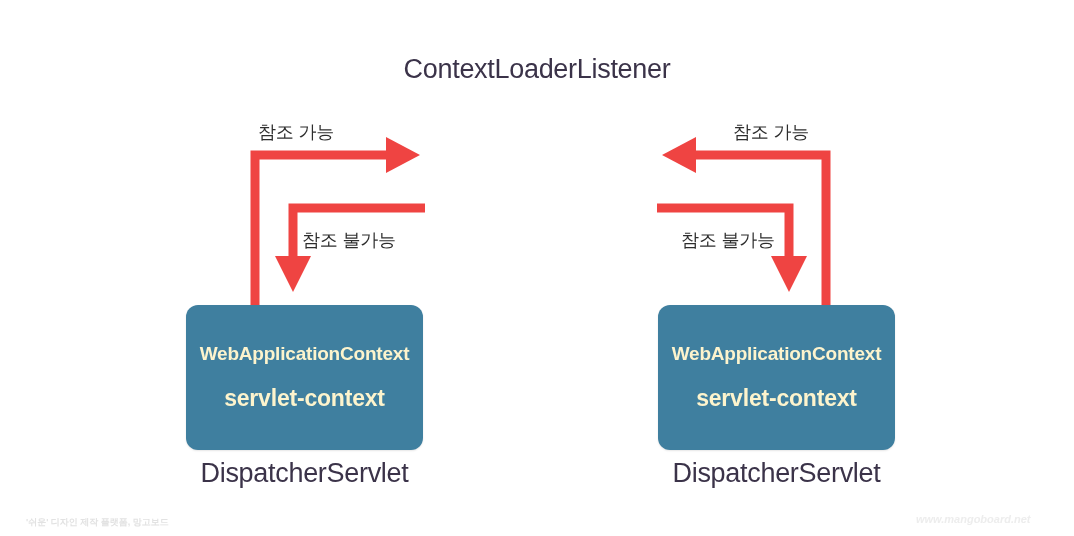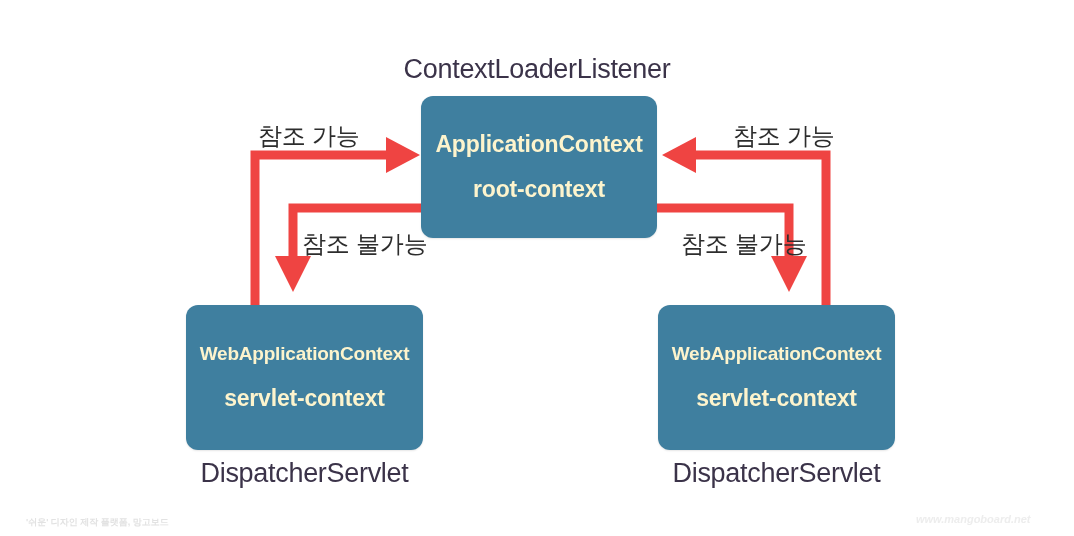--- a/index.html
+++ b/index.html
@@ -105,21 +105,21 @@
     left: 658px; top: 458px;
     width: 237px;
     text-align: center;
   }
 
   
   .arrow-label {
     position: absolute;
     z-index: 3;
     color: #2d2d2d;
-    font-size: 24px;
+    font-size: 18px;
     white-space: nowrap;
     letter-spacing: -0.2px;
   }
   #label-ref-ok-left    { left: 258px; top: 120px; }
   #label-ref-no-left    { left: 302px; top: 228px; }
   #label-ref-ok-right   { left: 733px; top: 120px; }
   #label-ref-no-right   { left: 681px; top: 228px; }
 
   
   .watermark {
@@ -167,24 +167,20 @@
     </g>
 
     <g>
       <path d="M 657 208 L 789 208 L 789 262" fill="none" stroke="#ef4442" stroke-width="9" stroke-linecap="butt" stroke-linejoin="miter"></path>
       <polygon points="771,256 807,256 789,292" fill="#ef4442"></polygon>
     </g>
   </svg>
 
   <div class="caption" id="caption-listener">ContextLoaderListener</div>
 
-  <div class="ctx-box" id="box-root">
-    <div class="ctx-line-1">ApplicationContext</div>
-    <div class="ctx-line-2">root-context</div>
-  </div>
 
   <div class="ctx-box" id="box-servlet-left">
     <div class="ctx-line-1">WebApplicationContext</div>
     <div class="ctx-line-2">servlet-context</div>
   </div>
 
   <div class="ctx-box" id="box-servlet-right">
     <div class="ctx-line-1">WebApplicationContext</div>
     <div class="ctx-line-2">servlet-context</div>
   </div>

